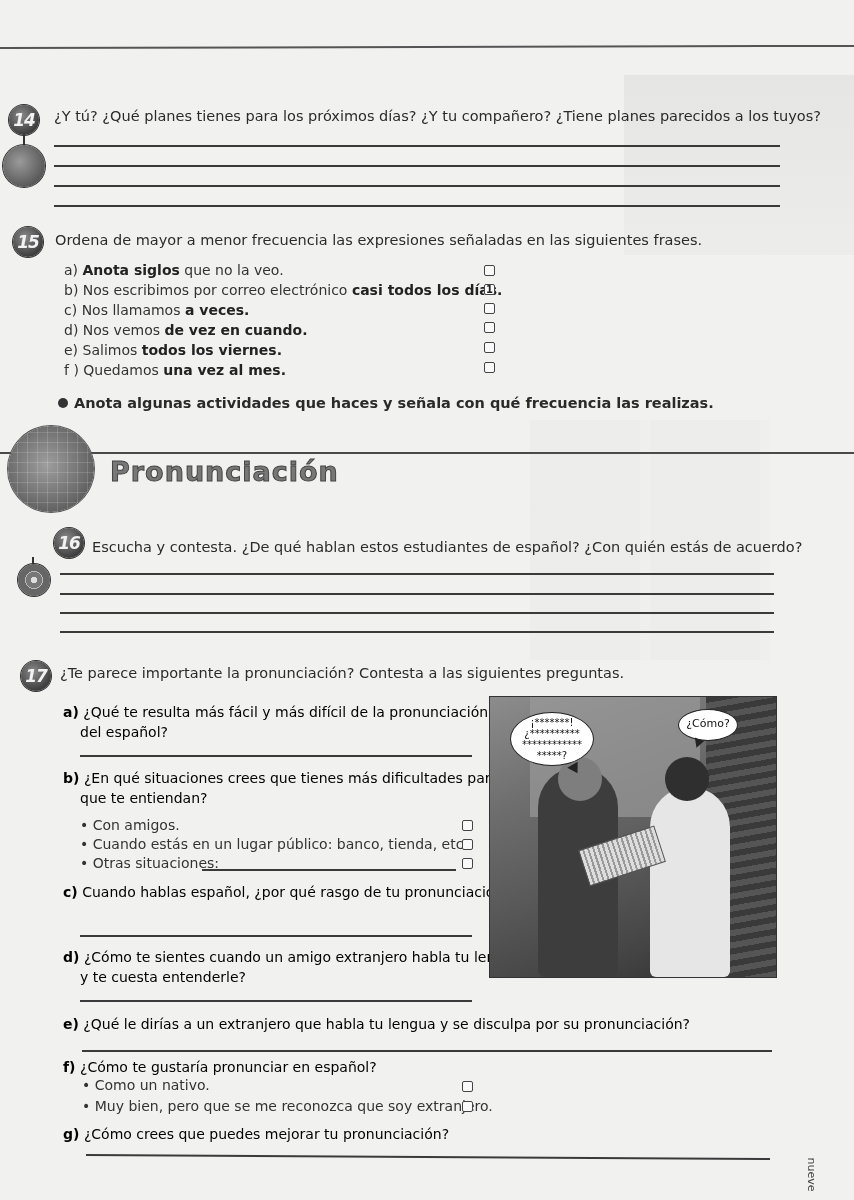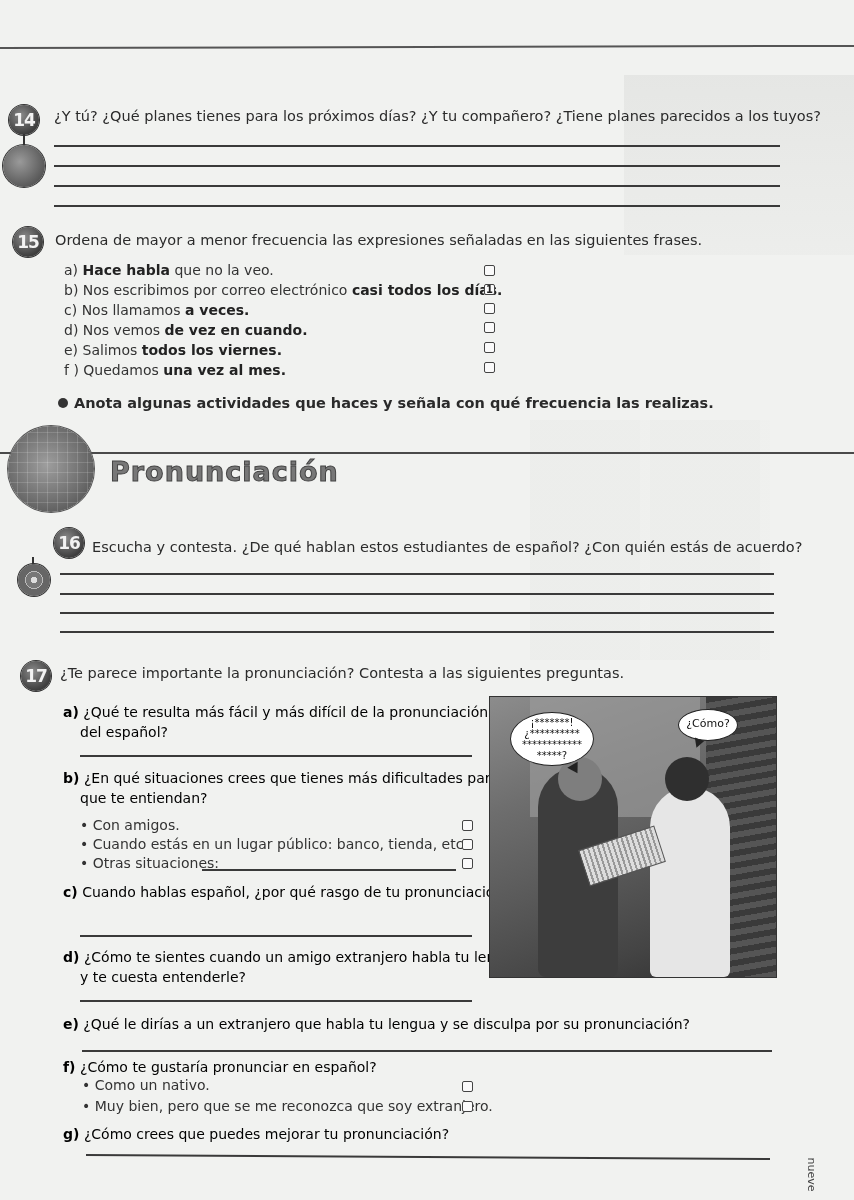--- a/index.html
+++ b/index.html
@@ -1,21 +1,21 @@
 <!DOCTYPE html>
 <html><head>
 <meta charset="utf-8">
 <style>
   html,body{margin:0;padding:0;}
   body{width:854px;height:1200px;position:relative;overflow:hidden;background:#f1f2f0;font-family:"DejaVu Sans",sans-serif;color:#2b2b2b;}
   .bg-ghost{position:absolute;right:0;top:75px;width:230px;height:180px;background:linear-gradient(180deg,#e4e5e3,#ecedeb);opacity:.9;}
   .ghost-right{position:absolute;left:530px;top:420px;width:240px;height:240px;background:repeating-linear-gradient(90deg,#e9eae8 0 110px,#eeefed 110px 120px);opacity:.55;}
   .top-rule{position:absolute;left:0;top:46px;width:854px;height:2px;background:#555;transform:rotate(-0.15deg);}
   .mid-rule{position:absolute;left:0;top:452px;width:854px;height:2px;background:#4a4a4a;}
-  .badge{position:absolute;width:30px;height:30px;border-radius:50%;background:radial-gradient(circle at 40% 35%,#8a8a8a,#3e3e3e 70%);color:#f2f2f2;font-weight:bold;font-size:17px;line-height:30px;text-align:center;letter-spacing:-1px;box-shadow:0 0 0 1px #333;}
+  .badge{position:absolute;width:30px;height:30px;border-radius:50%;background:radial-gradient(circle at 40% 35%,#8a8a8a,#3e3e3e 70%);color:#f2f2f2;font-weight:bold;font-style:italic;font-size:17px;line-height:30px;text-align:center;letter-spacing:-1px;box-shadow:0 0 0 1px #333;}
   .icon-circ{position:absolute;border-radius:50%;background:radial-gradient(circle at 40% 40%,#9a9a9a,#555 75%);box-shadow:0 0 0 1px #333;}
   .stem{position:absolute;width:2px;background:#333;}
   .q{position:absolute;font-size:14.5px;line-height:18px;white-space:nowrap;}
   .line{position:absolute;height:1.5px;background:#3a3a3a;}
   .item{position:absolute;font-size:14px;line-height:18px;white-space:nowrap;color:#333;}
   .item b{font-weight:bold;color:#222;}
   .cb{position:absolute;width:9px;height:9px;border:1.5px solid #444;border-radius:2px;background:#fafafa;font-size:10px;line-height:9px;text-align:center;color:#222;font-weight:bold;}
   .bullet{display:inline-block;width:10px;height:10px;border-radius:50%;background:#333;margin-right:6px;vertical-align:0px;}
   .section-circle{position:absolute;left:8px;top:426px;width:86px;height:86px;border-radius:50%;background:radial-gradient(circle at 45% 45%,#9e9e9e,#6b6b6b 60%,#444);box-shadow:0 0 0 1px #555;overflow:hidden;}
   .section-circle:before{content:"";position:absolute;inset:0;background:repeating-linear-gradient(0deg,transparent 0 9px,rgba(255,255,255,.15) 9px 10px),repeating-linear-gradient(90deg,transparent 0 9px,rgba(255,255,255,.15) 9px 10px);}
@@ -50,21 +50,21 @@
 <div class="icon-circ" style="left:3px;top:145px;width:42px;height:42px;"></div>
 <div class="q" style="left:54px;top:107px;">¿Y tú? ¿Qué planes tienes para los próximos días? ¿Y tu compañero? ¿Tiene planes parecidos a los tuyos?</div>
 <div class="line" style="left:54px;top:145px;width:726px;"></div>
 <div class="line" style="left:54px;top:165px;width:726px;"></div>
 <div class="line" style="left:54px;top:185px;width:726px;"></div>
 <div class="line" style="left:54px;top:205px;width:726px;"></div>
 
 <div class="badge" style="left:13px;top:227px;">15</div>
 <div class="q" style="left:55px;top:231px;">Ordena de mayor a menor frecuencia las expresiones señaladas en las siguientes frases.</div>
 
-<div class="item" style="left:64px;top:261px;"><span>a)</span> <b>Hace habla</b><span> que no la veo.</span></div>
+<div class="item" style="left:64px;top:261px;"><span>a)</span> <b>Anota siglos</b><span> que no la veo.</span></div>
 <div class="item" style="left:64px;top:281px;"><span>b)</span> <span>Nos escribimos por correo electrónico </span><b>casi todos los días.</b></div>
 <div class="item" style="left:64px;top:301px;"><span>c)</span> <span>Nos llamamos </span><b>a veces.</b></div>
 <div class="item" style="left:64px;top:321px;"><span>d)</span> <span>Nos vemos </span><b>de vez en cuando.</b></div>
 <div class="item" style="left:64px;top:341px;text-align:center;"><span>e)</span> <span>Salimos </span><b>todos los viernes.</b></div>
 <div class="item" style="left:64px;top:361px;"><span>f )</span> <span>Quedamos </span><b>una vez al mes.</b></div>
 
 <div class="cb" style="left:484px;top:265px;"></div>
 <div class="cb" style="left:484px;top:284px;">1</div>
 <div class="cb" style="left:484px;top:303px;"></div>
 <div class="cb" style="left:484px;top:322px;"></div>

